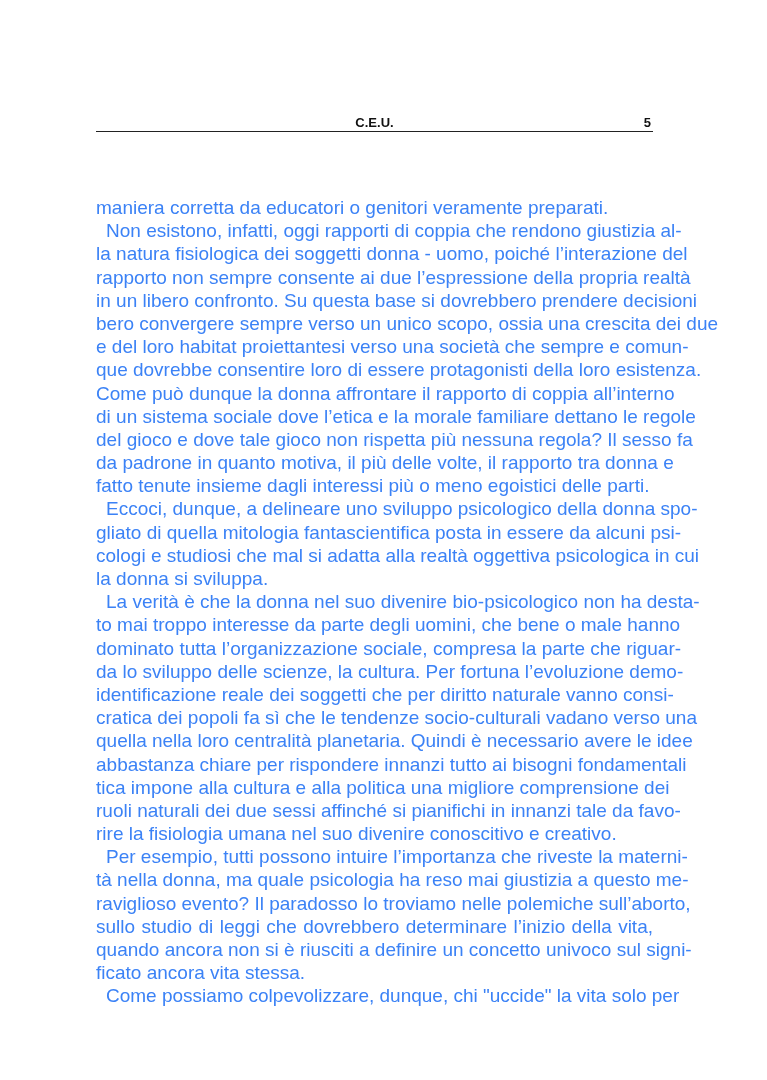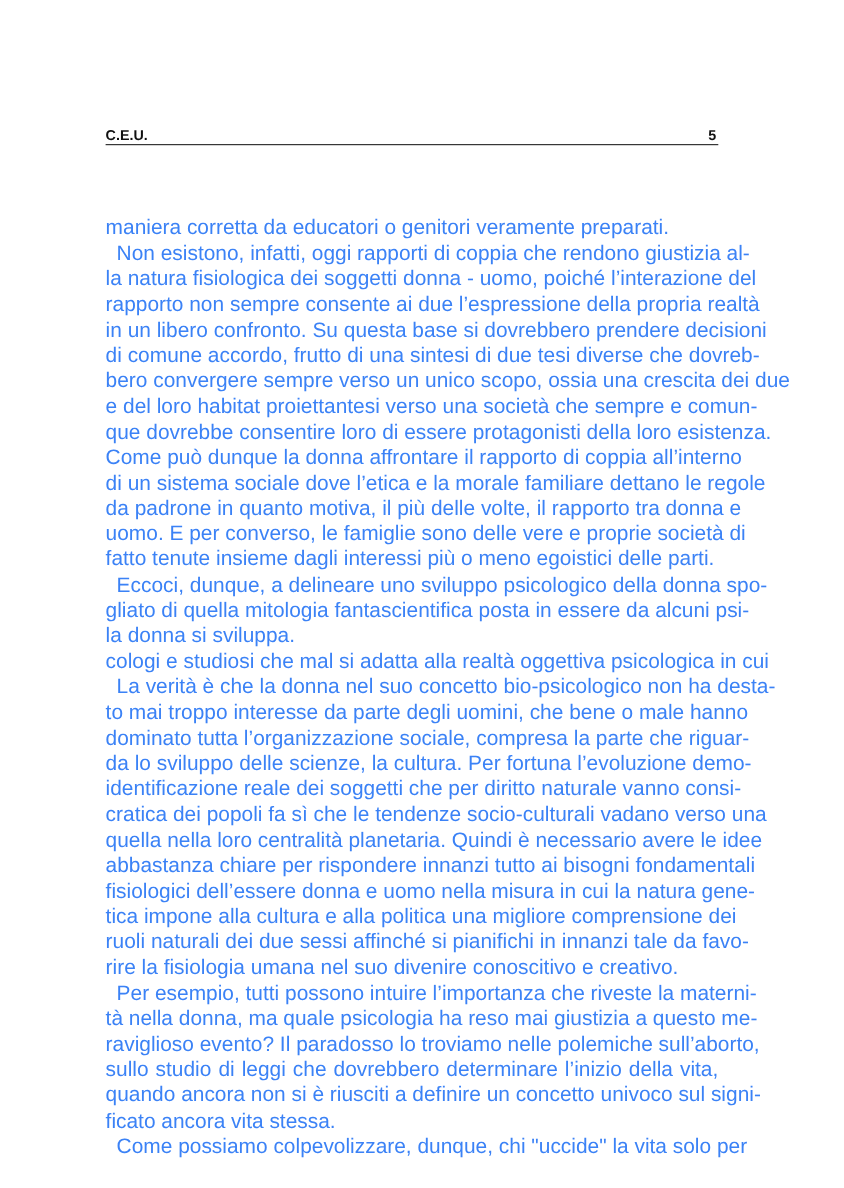--- a/index.html
+++ b/index.html
@@ -4,21 +4,21 @@
 <style>
   html, body { margin: 0; padding: 0; }
   body {
     width: 767px; height: 1080px; background: #ffffff; position: relative; overflow: hidden;
   }
   .page { position: absolute; left: 96px; top: 0; width: 557px; }
   .header {
     position: absolute; left: 0; top: 112px; width: 557px; height: 20px;
     font-family: "Liberation Sans", sans-serif; font-weight: bold; font-size: 13px; color: #111;
   }
-  .header .title { position: absolute; left: 0; right: 0; top: 3px; }
+  .header .title { position: absolute; left: 0; right: 0; text-align: center; top: 3px; }
   .header .pnum { position: absolute; right: 2px; top: 3px; }
   .rule { position: absolute; left: 0; top: 131px; width: 557px; height: 0; border-top: 1.5px solid #222; }
   .body {
     position: absolute; left: 0; top: 196px; width: 557px;
     font-family: Liberation Sans, sans-serif; font-size: 19px; line-height: 23.2px; color: #3b82f6;
   }
   .line { white-space: nowrap; height: 23.2px; text-align: justify; text-align-last: justify; }
   .line.last { text-align-last: left; }
   .line.indent { padding-left: 10px; }
 </style>
@@ -30,42 +30,40 @@
     <span class="title">C.E.U.</span>
     <span class="pnum">5</span>
   </div>
   <div class="rule"></div>
   <div class="body" id="body-text">
       <div class="line last">maniera corretta da educatori o genitori veramente preparati.</div>
       <div class="line indent">Non esistono, infatti, oggi rapporti di coppia che rendono giustizia al-</div>
       <div class="line">la natura fisiologica dei soggetti donna - uomo, poiché l’interazione del</div>
       <div class="line">rapporto non sempre consente ai due l’espressione della propria realtà</div>
       <div class="line">in un libero confronto. Su questa base si dovrebbero prendere decisioni</div>
-      <div class="line">di comune accordo, frutto di una sintesi di due tesi diverse che dovreb-</div>
       <div class="line">bero convergere sempre verso un unico scopo, ossia una crescita dei due</div>
       <div class="line">e del loro habitat proiettantesi verso una società che sempre e comun-</div>
       <div class="line">que dovrebbe consentire loro di essere protagonisti della loro esistenza.</div>
       <div class="line">Come può dunque la donna affrontare il rapporto di coppia all’interno</div>
       <div class="line">di un sistema sociale dove l’etica e la morale familiare dettano le regole</div>
+      <div class="line">del gioco e dove tale gioco non rispetta più nessuna regola? Il sesso fa</div>
       <div class="line">da padrone in quanto motiva, il più delle volte, il rapporto tra donna e</div>
-      <div class="line">uomo. E per converso, le famiglie sono delle vere e proprie società di</div>
       <div class="line last">fatto tenute insieme dagli interessi più o meno egoistici delle parti.</div>
       <div class="line indent">Eccoci, dunque, a delineare uno sviluppo psicologico della donna spo-</div>
       <div class="line">gliato di quella mitologia fantascientifica posta in essere da alcuni psi-</div>
+      <div class="line">cologi e studiosi che mal si adatta alla realtà oggettiva psicologica in cui</div>
       <div class="line last">la donna si sviluppa.</div>
-      <div class="line">cologi e studiosi che mal si adatta alla realtà oggettiva psicologica in cui</div>
-      <div class="line indent">La verità è che la donna nel suo concetto bio-psicologico non ha desta-</div>
+      <div class="line indent">La verità è che la donna nel suo divenire bio-psicologico non ha desta-</div>
       <div class="line">to mai troppo interesse da parte degli uomini, che bene o male hanno</div>
       <div class="line">dominato tutta l’organizzazione sociale, compresa la parte che riguar-</div>
       <div class="line">da lo sviluppo delle scienze, la cultura. Per fortuna l’evoluzione demo-</div>
       <div class="line">identificazione reale dei soggetti che per diritto naturale vanno consi-</div>
       <div class="line">cratica dei popoli fa sì che le tendenze socio-culturali vadano verso una</div>
       <div class="line">quella nella loro centralità planetaria. Quindi è necessario avere le idee</div>
       <div class="line">abbastanza chiare per rispondere innanzi tutto ai bisogni fondamentali</div>
-      <div class="line">fisiologici dell’essere donna e uomo nella misura in cui la natura gene-</div>
       <div class="line">tica impone alla cultura e alla politica una migliore comprensione dei</div>
       <div class="line">ruoli naturali dei due sessi affinché si pianifichi in innanzi tale da favo-</div>
       <div class="line last">rire la fisiologia umana nel suo divenire conoscitivo e creativo.</div>
       <div class="line indent">Per esempio, tutti possono intuire l’importanza che riveste la materni-</div>
       <div class="line">tà nella donna, ma quale psicologia ha reso mai giustizia a questo me-</div>
       <div class="line">raviglioso evento? Il paradosso lo troviamo nelle polemiche sull’aborto,</div>
       <div class="line">sullo studio di leggi che dovrebbero determinare l’inizio della vita,</div>
       <div class="line">quando ancora non si è riusciti a definire un concetto univoco sul signi-</div>
       <div class="line last">ficato ancora vita stessa.</div>
       <div class="line indent">Come possiamo colpevolizzare, dunque, chi "uccide" la vita solo per</div>

